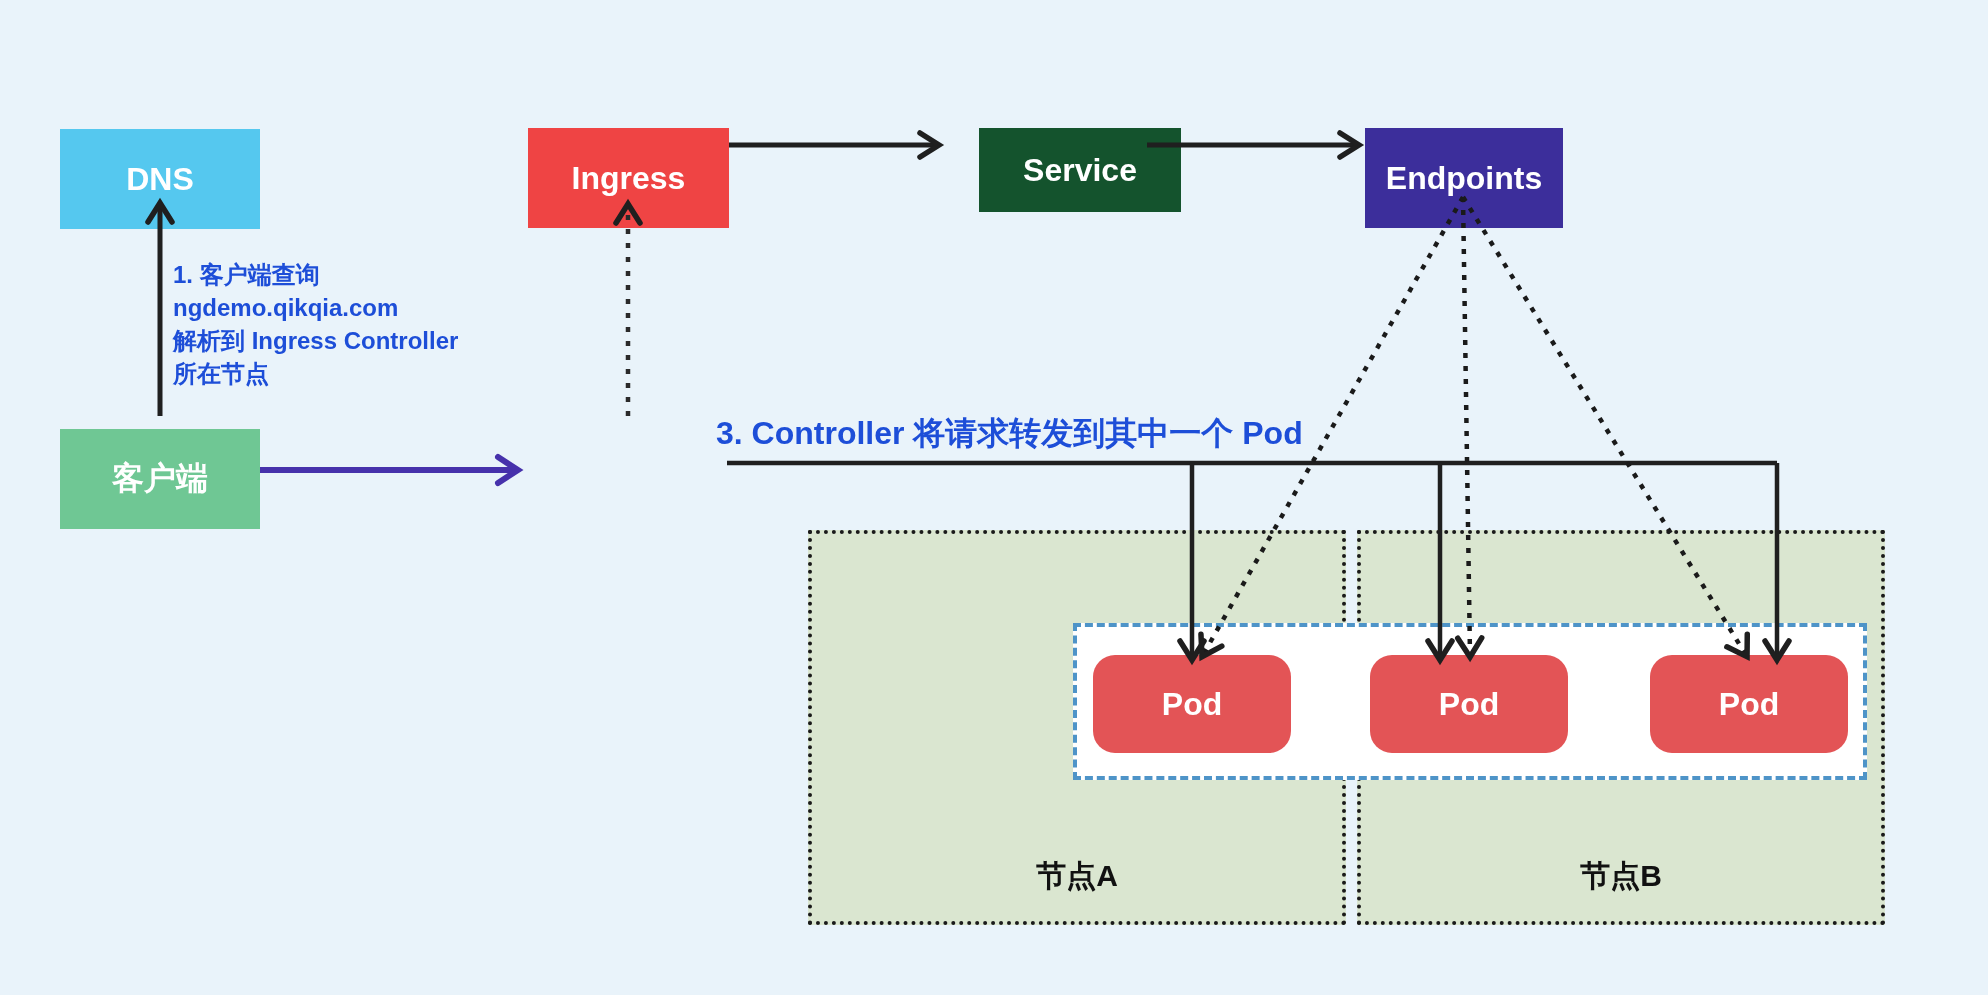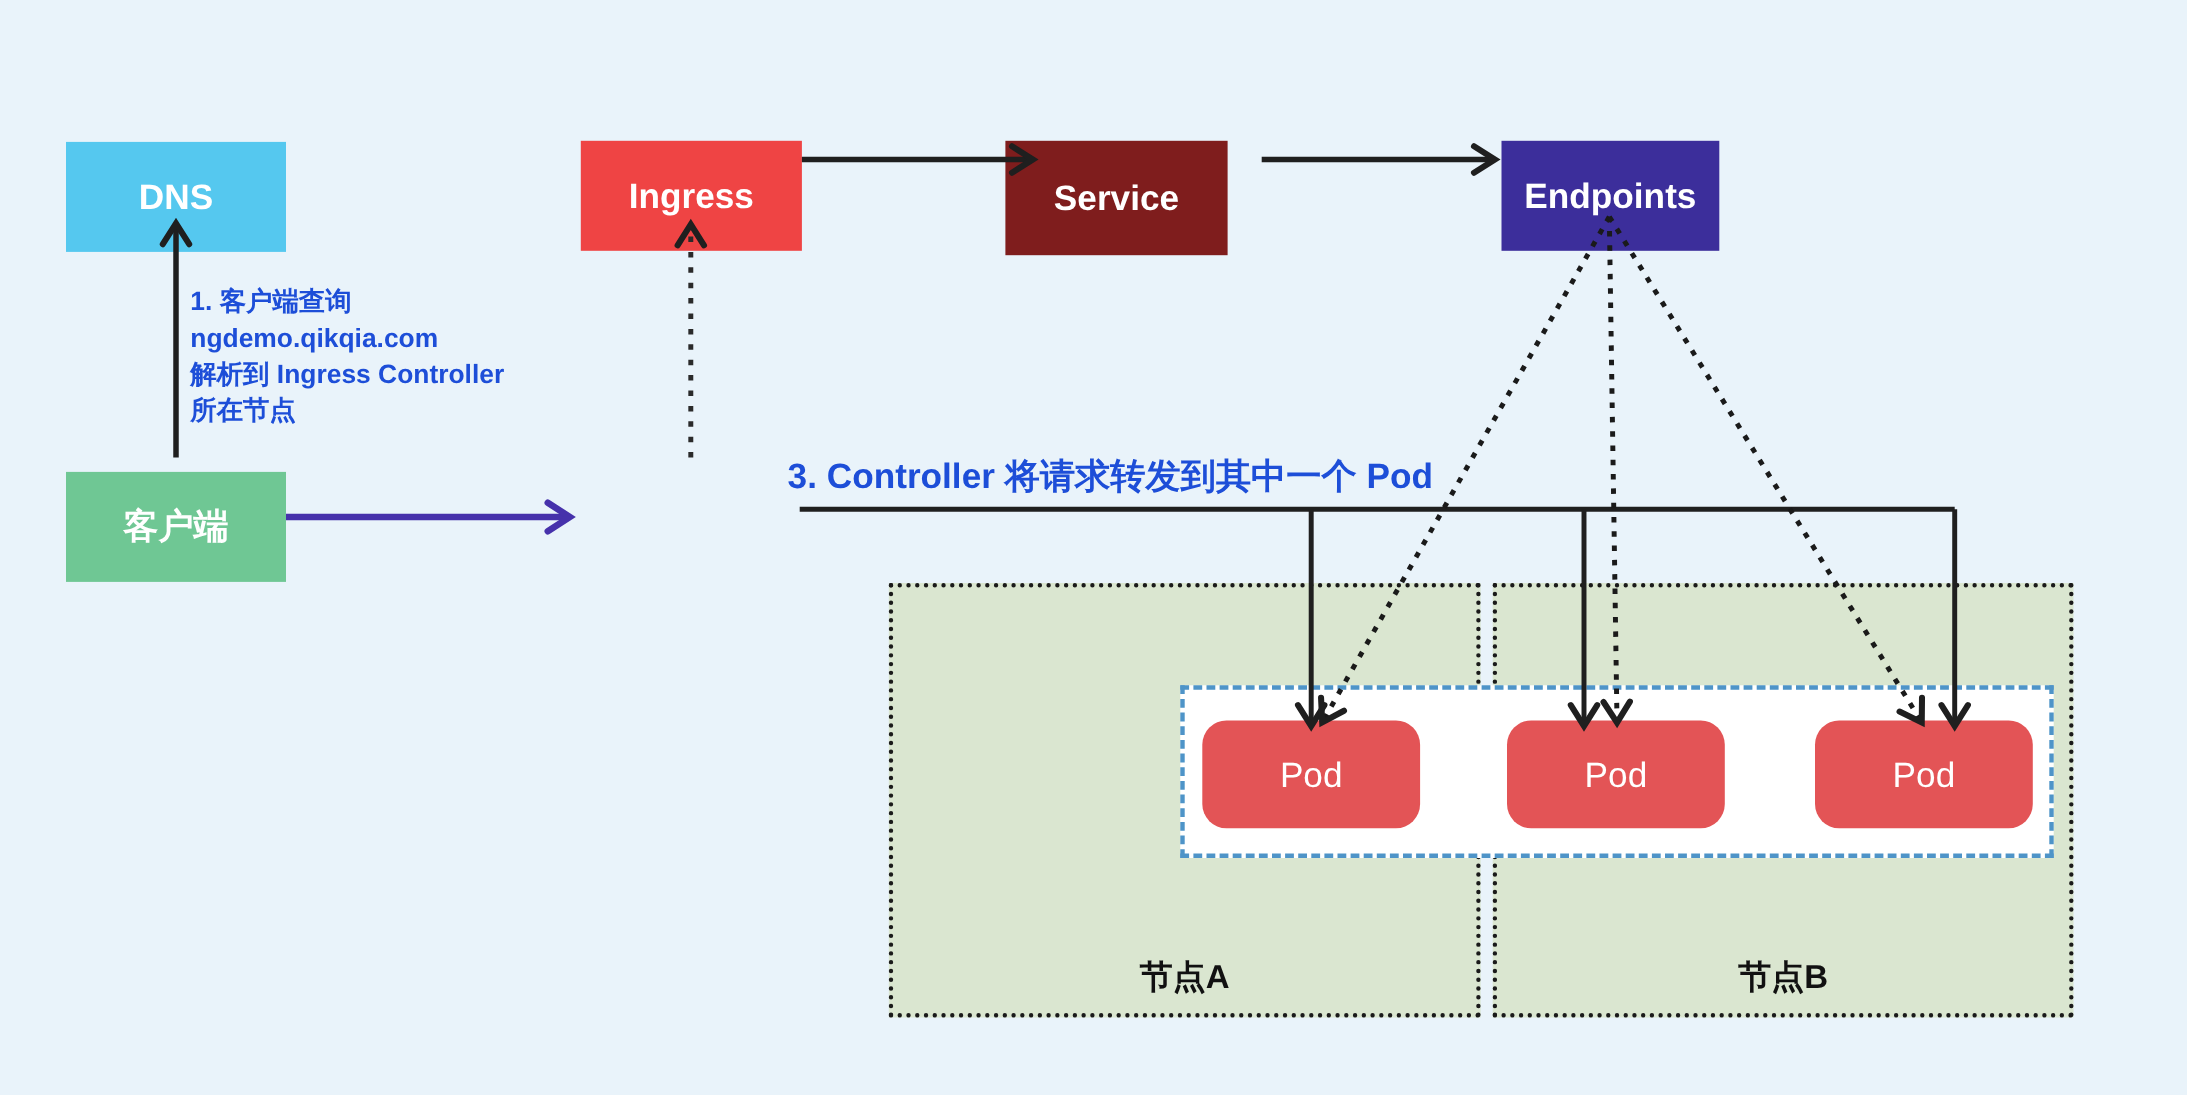--- a/index.html
+++ b/index.html
@@ -11,44 +11,44 @@
     overflow:hidden;
   }
   .box{
     position:absolute;
     display:flex;align-items:center;justify-content:center;
     color:#FFFFFF;font-weight:600;text-align:center;margin-top:33px;
   }
   .box-lg{font-size:32px;}
   .box-dns      {left:60px;  top:96px;  width:200px;height:100px;background:#55C8EF;}
   .box-ingress  {left:528px; top:95px;  width:201px;height:100px;background:#ef4444;}
-  .box-service  {left:914px; top:95px;  width:202px;height:104px;background:#7f1d1d;}
+  .box-service  {left:979px; top:95px;  width:202px;height:84px;background:#14532d;}
   .box-endpoints{left:1365px;top:95px;  width:198px;height:100px;background:#3C2E9B;}
   .box-client   {left:60px;  top:396px; width:200px;height:100px;background:#6FC794;}
   .box-ic       {left:527px; top:418px; width:200px;height:100px;background:#F0924A;
                  font-size:28px;line-height:1.35;padding:0 28px;box-sizing:border-box;}
   .node-group{
     position:absolute;top:530px;height:395px;
     background:#DAE6D0;border:4px dotted #1A1A1A;box-sizing:border-box;
   }
   .node-a{left:808px;width:538px;}
   .node-b{left:1357px;width:528px;}
   .node-label{
-    position:absolute;left:0;right:0;top:334px;
+    position:absolute;left:0;right:0;top:322px;
     text-align:center;color:#111111;font-size:30px;font-weight:700;
   }
   .pod-strip{
     position:absolute;left:1073px;top:623px;width:794px;height:157px;
     background:#FFFFFF;border:4px dashed #4E94C8;box-sizing:border-box;
   }
   .pod{
     position:absolute;top:655px;width:198px;height:98px;
     background:#E35456;border-radius:22px;
     display:flex;align-items:center;justify-content:center;
-    color:#FFFFFF;font-size:32px;font-weight:400;
+    color:#FFFFFF;font-size:32px;font-weight:700;
   }
   .pod-1{left:1093px;}
   .pod-2{left:1370px;}
   .pod-3{left:1650px;}
   .note{position:absolute;color:#1d4ed8;}
   .note-step1{
     left:173px;top:258px;width:330px;
     font-size:24px;font-weight:600;line-height:33px;white-space:pre-line;
   }
   .note-step2{

